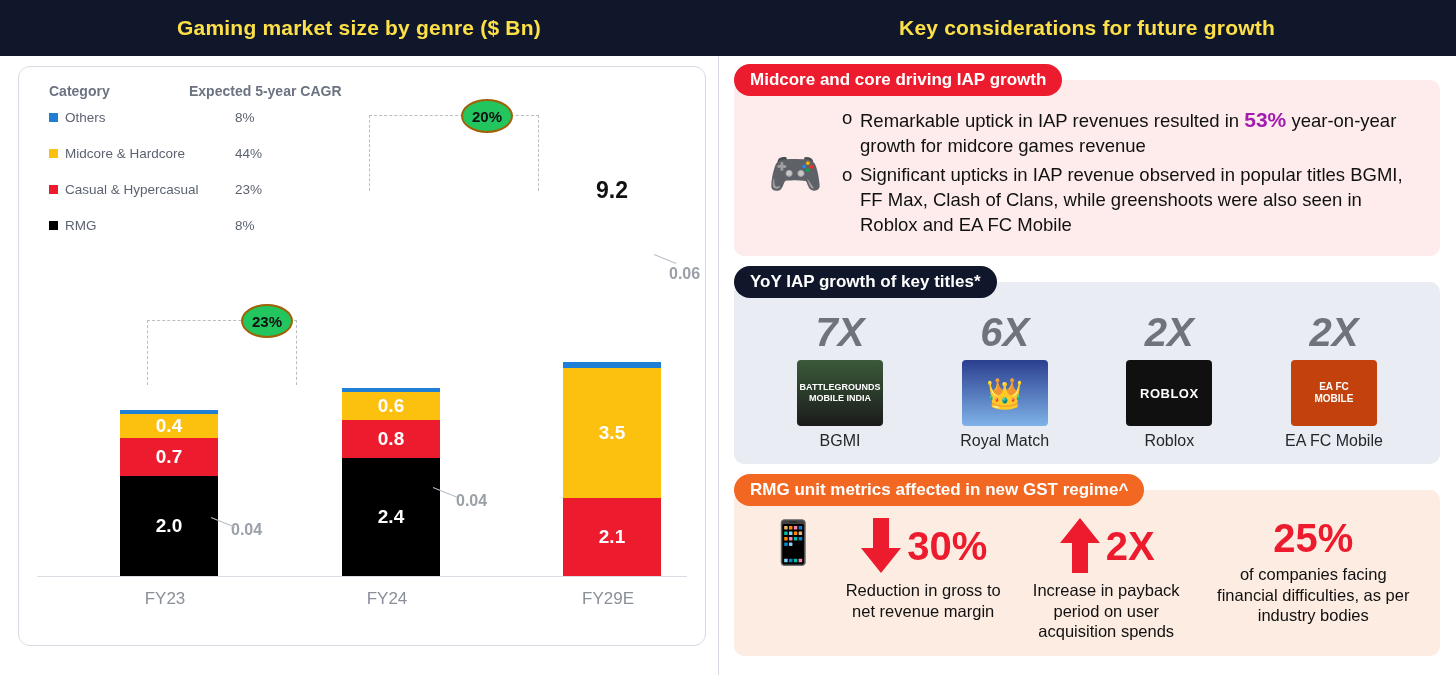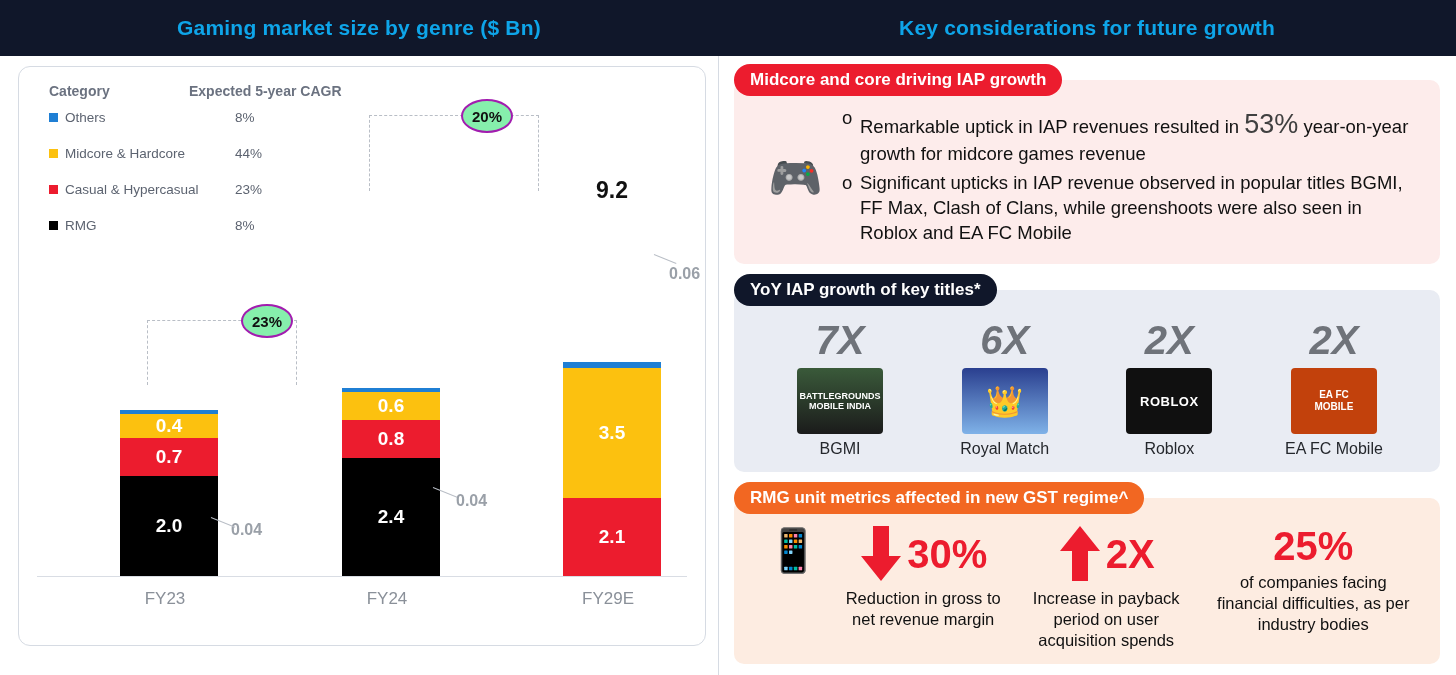--- a/index.html
+++ b/index.html
@@ -7,21 +7,21 @@
     width: 1456px; height: 675px;
     font-family: "Liberation Sans", sans-serif;
     background: #ffffff;
     overflow: hidden;
   }
   .page { position: relative; width: 1456px; height: 675px; display: flex; }
 
   
   .left-panel { width: 718px; height: 675px; position: relative; }
   .panel-header {
-    background: #10172a; color: #0ea5e9;
+    background: #10172a; color: #fde047;
     font-size: 21px; font-weight: bold; letter-spacing: .2px;
     display: flex; align-items: center; justify-content: center;
     height: 56px;
   }
   .chart-card {
     margin: 10px 12px 0 18px;
     border: 1px solid #d6dbe3; border-radius: 12px;
     height: 580px; position: relative; background: #fff;
   }
 
@@ -50,21 +50,21 @@
     position: absolute; text-align: center; width: 130px;
     font-size: 17px; color: #8a9099; bottom: 36px;
   }
   .others-note {
     position: absolute; font-size: 16px; color: #9aa0a8; font-weight: bold;
   }
   .leader { position: absolute; background: #b9bec6; height: 1px; transform-origin: left center; }
 
   .cagr-badge {
     position: absolute; width: 52px; height: 34px; border-radius: 50%;
-    border: 2px solid #a21caf; background: #86efac; color: #111;
+    border: 2px solid #a16207; background: #22c55e; color: #111;
     font-size: 15px; font-weight: bold; display: flex; align-items: center; justify-content: center;
   }
   .dash { position: absolute; border-color: #b9bec6; }
 
   
   .right-panel { width: 738px; height: 675px; position: relative; }
   .divider { position: absolute; left: 718px; top: 0; width: 1px; height: 675px; background: #d6dbe3; }
 
   .pill {
     display: inline-flex; align-items: center; height: 32px;
@@ -77,21 +77,21 @@
 
   .sect { margin: 0 16px; position: relative; }
   .sect-body { border-radius: 10px; padding: 14px 16px 14px 16px; }
   .body-pink { background: #fdeceb; }
   .body-grey { background: #e9ecf3; }
   .body-peach { background: #fdece1; }
 
   .bullets { font-size: 18.5px; color: #111; line-height: 1.35; }
   .bullet { display: flex; margin-bottom: 4px; }
   .bullet .mk { width: 18px; flex: 0 0 18px; }
-  .big-red { color: #404040; font-weight: normal; font-size: 27px; }
+  .big-red { color: #a21caf; font-weight: bold; font-size: 21px; }
 
   .tiles { display: flex; justify-content: space-between; padding: 6px 10px 0 10px; }
   .tile { width: 160px; text-align: center; }
   .tile .mult { font-size: 40px; font-weight: bold; color: #6f737a; line-height: 1; font-style: italic; }
   .tile .thumb {
     width: 86px; height: 66px; margin: 8px auto 6px auto; border-radius: 4px;
     display: flex; align-items: center; justify-content: center; overflow: hidden;
   }
   .tile .cap { font-size: 16px; color: #24272c; }
 

